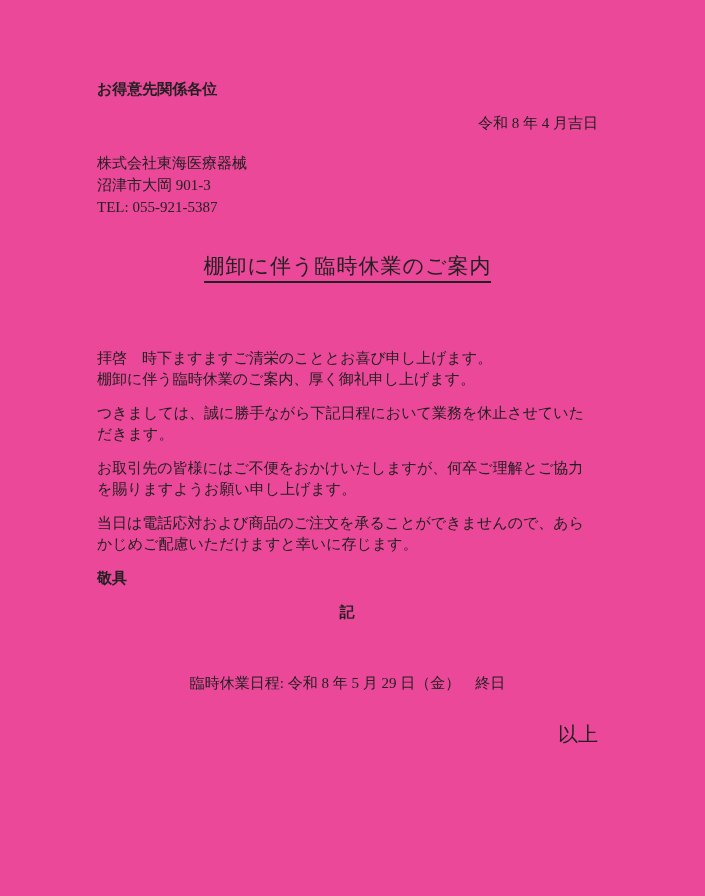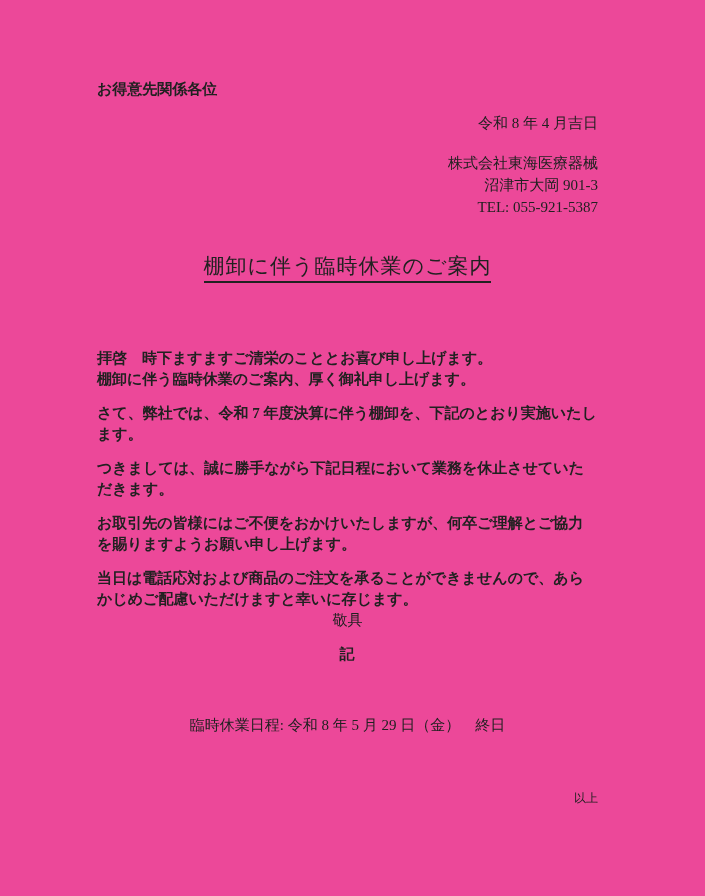--- a/index.html
+++ b/index.html
@@ -24,21 +24,21 @@
     font-size: 15px;
     line-height: 21px;
   }
   .date-line {
     text-align: right;
     font-size: 15px;
     line-height: 22px;
     margin-top: 13px;
   }
   .sender-block {
-    text-align: right;
+    text-align: left;
     font-size: 15px;
     line-height: 22px;
     margin-top: 18px;
   }
   .letter-title {
     text-align: center;
     font-size: 21px;
     line-height: 28px;
     font-weight: 400;
     margin-top: 34px;
@@ -46,54 +46,55 @@
   }
   .letter-title .underline {
     display: inline-block;
     border-bottom: 2px solid #212121;
     padding-bottom: 1px;
   }
   .body-block {
     font-size: 15px;
     line-height: 21px;
     margin-top: 65px;
-    font-weight: bold;
   }
   .body-block p {
     margin: 13px 0 0 0;
   }
   .body-block p.greeting-first,
   .body-block p.greeting-second {
     margin-top: 0;
   }
   .closing-keigu {
-    text-align: center;
+    text-align: left;
     font-size: 15px;
     line-height: 21px;
+    margin-top: 13px;
+    font-weight: bold;
   }
   .record-marker {
     text-align: center;
     font-family: "Liberation Sans", "DejaVu Sans", sans-serif;
     font-weight: bold;
     font-size: 15px;
     line-height: 22px;
     margin-top: 12px;
     letter-spacing: 1px;
   }
   .schedule-line {
     text-align: center;
     font-size: 15px;
     line-height: 21px;
     margin-top: 50px;
   }
   .end-marker {
     text-align: right;
-    font-size: 12px;
+    font-size: 20px;
     line-height: 21px;
-    margin-top: 52px;
+    margin-top: 30px;
   }
 </style>
 </head>
 <body>
 
 <div class="page">
 
   <div class="recipient">お得意先関係各位</div>
 
   <div class="date-line">令和 8 年 4 月吉日</div>
@@ -104,21 +105,20 @@
     <div>TEL: 055-921-5387</div>
   </div>
 
   <div class="letter-title">
     <span class="underline">棚卸に伴う臨時休業のご案内</span>
   </div>
 
   <div class="body-block">
     <p class="greeting-first">拝啓　時下ますますご清栄のこととお喜び申し上げます。</p>
     <p class="greeting-second">棚卸に伴う臨時休業のご案内、厚く御礼申し上げます。</p>
-    <p>さて、弊社では、令和 7 年度決算に伴う棚卸を、下記のとおり実施いたします。</p>
     <p>つきましては、誠に勝手ながら下記日程において業務を休止させていただきます。</p>
     <p>お取引先の皆様にはご不便をおかけいたしますが、何卒ご理解とご協力を賜りますようお願い申し上げます。</p>
     <p>当日は電話応対および商品のご注文を承ることができませんので、あらかじめご配慮いただけますと幸いに存じます。</p>
   </div>
 
   <div class="closing-keigu">敬具</div>
 
   <div class="record-marker">記</div>
 
   <div class="schedule-line">臨時休業日程: 令和 8 年 5 月 29 日（金）　終日</div>

